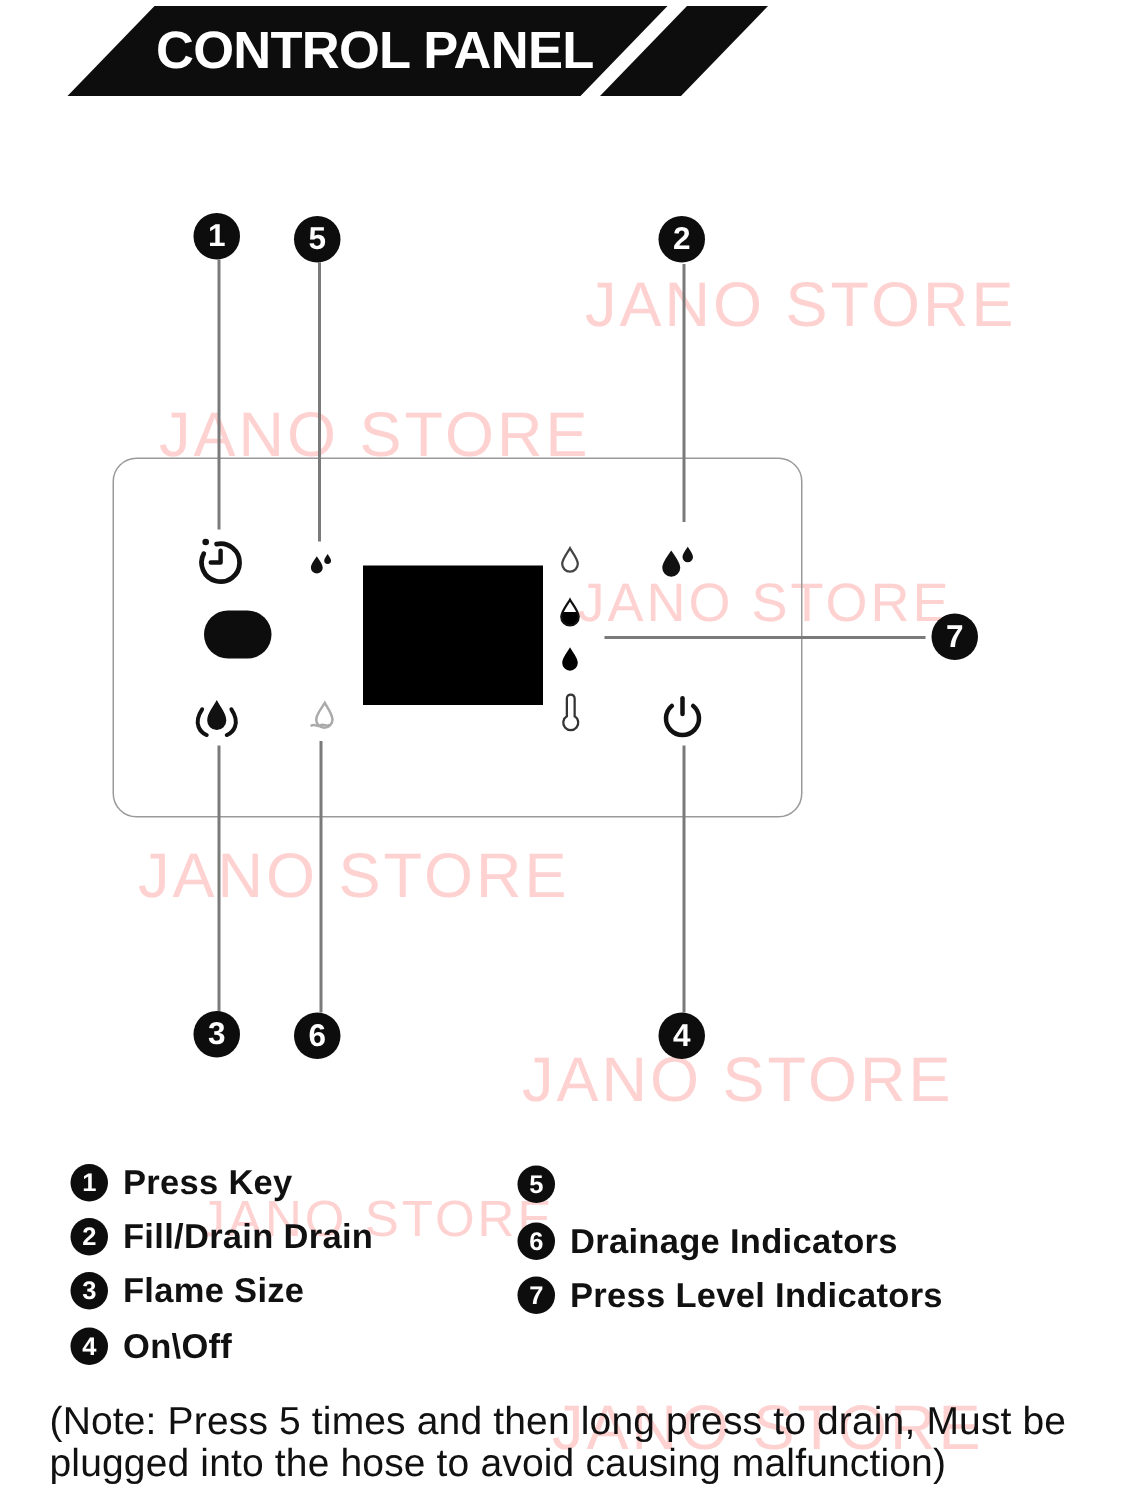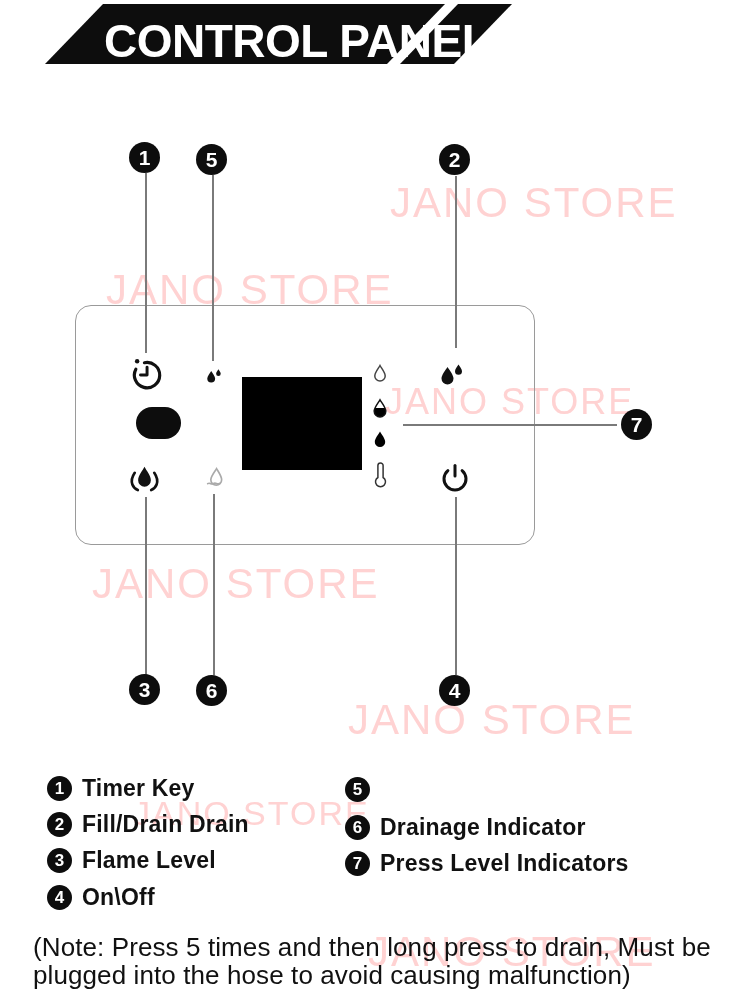--- a/index.html
+++ b/index.html
@@ -3,21 +3,21 @@
 <meta charset="utf-8">
 <style>
   html,body{margin:0;padding:0;background:#fff;}
   .page{position:relative;width:750px;height:1000px;background:#fff;overflow:hidden;
         font-family:"Liberation Sans",sans-serif;}
   
   .wm{position:absolute;font-weight:normal;letter-spacing:2px;white-space:nowrap;z-index:1;}
   
   .banner-svg{position:absolute;left:0;top:0;z-index:2;}
   .banner-title{position:absolute;left:104px;top:14px;width:284px;text-align:center;
-    font-size:46px;font-weight:bold;letter-spacing:-0.5px;color:#fff;z-index:3;white-space:nowrap;}
+    font-size:35px;font-weight:bold;letter-spacing:-0.5px;color:#fff;z-index:3;white-space:nowrap;}
   
   .panel{position:absolute;left:75px;top:305px;width:458px;height:238px;
          border:1.5px solid #9a9a9a;border-radius:16px;background:transparent;z-index:2;}
   .screen{position:absolute;left:242px;top:377px;width:120px;height:93px;background:#000;z-index:3;}
   .pill{position:absolute;left:136px;top:407px;width:45px;height:32px;background:#0d0d0d;border-radius:16px;z-index:3;}
   .ic{position:absolute;z-index:3;}
   
   .line{position:absolute;background:#7a7a7a;z-index:2;}
   .co{position:absolute;width:31px;height:31px;border-radius:50%;background:#0d0d0d;color:#fff;
       font-weight:bold;font-size:21px;display:flex;align-items:center;justify-content:center;z-index:4;}
@@ -116,41 +116,41 @@
     <path d="M23.5 6.5 C22.4 8.3 20 11.2 20 13.3 A3.5 3.5 0 0 0 27 13.3 C27 11.2 24.6 8.3 23.5 6.5 Z" fill="#111"></path>
   </svg>
 
   <svg class="ic" style="left:439px;top:462px;" width="32" height="32" viewBox="0 0 32 32">
     <path d="M8.9 8.6 A11 11 0 1 0 23.1 8.6" fill="none" stroke="#111" stroke-width="3" stroke-linecap="round"></path>
     <path d="M16 3.5 L16 14" fill="none" stroke="#111" stroke-width="3" stroke-linecap="round"></path>
   </svg>
 
   <div class="leg-row" style="left:47px;top:775px;">
     <div class="leg-num">1</div>
-    <div class="leg-label">Timer Key</div>
+    <div class="leg-label">Press Key</div>
   </div>
   <div class="leg-row" style="left:47px;top:811px;">
     <div class="leg-num">2</div>
     <div class="leg-label">Fill/Drain Drain</div>
   </div>
   <div class="leg-row" style="left:47px;top:847px;">
     <div class="leg-num">3</div>
-    <div class="leg-label">Flame Level</div>
+    <div class="leg-label">Flame Size</div>
   </div>
   <div class="leg-row" style="left:47px;top:884px;">
     <div class="leg-num">4</div>
     <div class="leg-label">On\Off</div>
   </div>
 
   <div class="leg-row" style="left:345px;top:777px;">
     <div class="leg-num">5</div>
   </div>
   <div class="leg-row" style="left:345px;top:814px;">
     <div class="leg-num">6</div>
-    <div class="leg-label">Drainage Indicator</div>
+    <div class="leg-label">Drainage Indicators</div>
   </div>
   <div class="leg-row" style="left:345px;top:850px;">
     <div class="leg-num">7</div>
     <div class="leg-label">Press Level Indicators</div>
   </div>
 
   <div class="note">(Note: Press 5 times and then long press to drain, Must be plugged into the hose to avoid causing malfunction)</div>
 
 </div>
 

